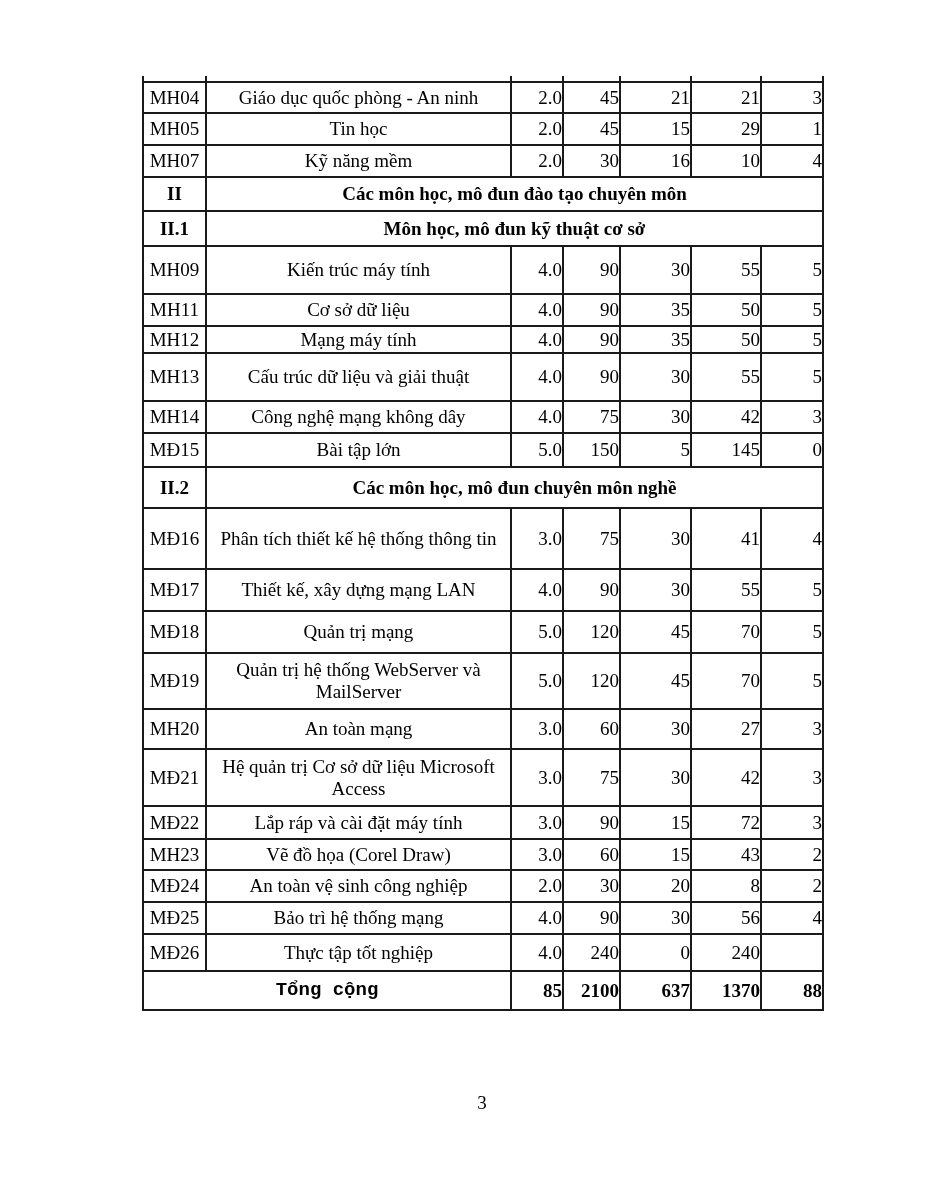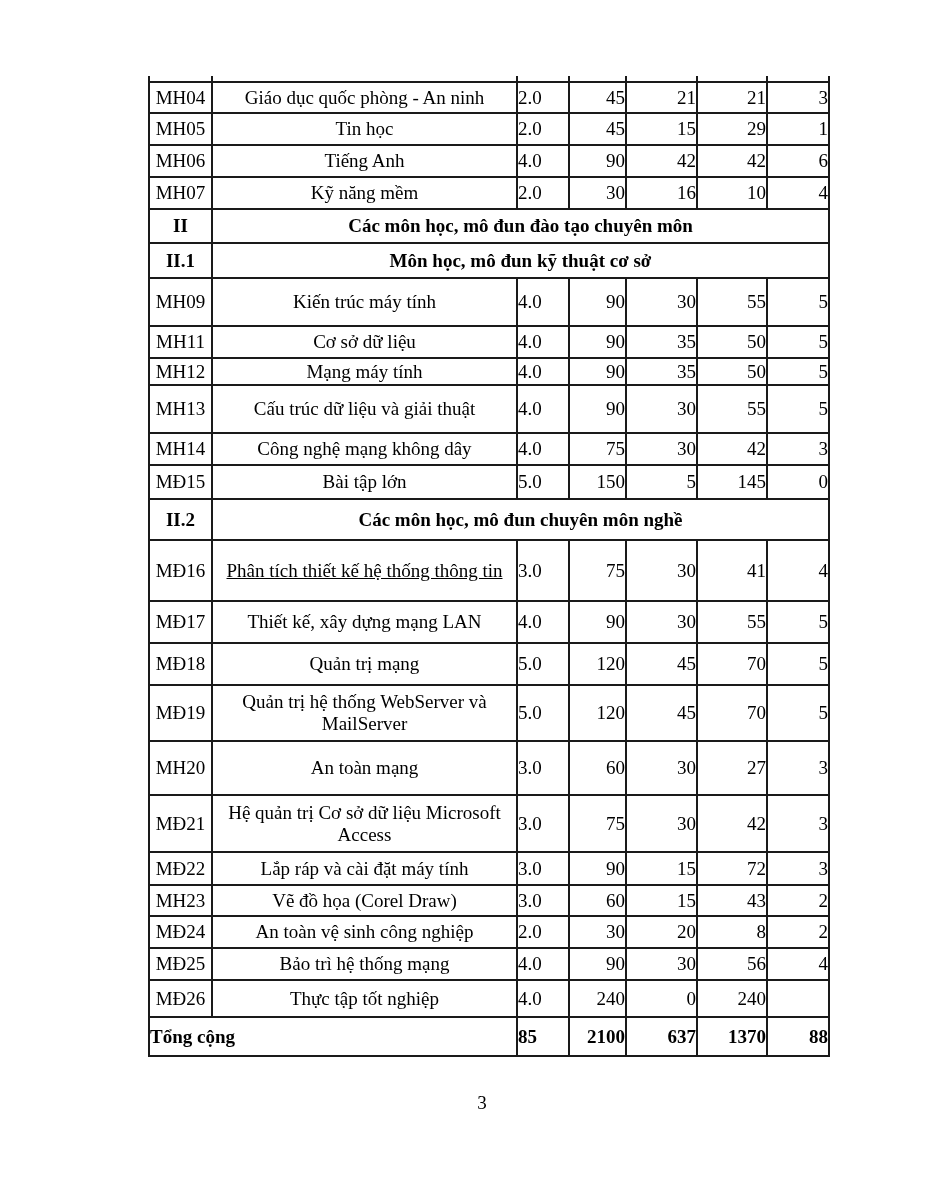--- a/index.html
+++ b/index.html
@@ -11,45 +11,45 @@
     position: relative;
     width: 927px;
     height: 1200px;
     background: #ffffff;
     font-family: "Liberation Serif", "DejaVu Serif", serif;
     color: #000000;
     overflow: hidden;
   }
   table.curriculum {
     position: absolute;
-    left: 148px;
+    left: 142px;
     top: 76px;
     width: 680px;
     border-collapse: collapse;
     table-layout: fixed;
   }
   table.curriculum td {
     border: 2px solid #1a1a1a;
     font-size: 19px;
     line-height: 1.15;
     padding: 0;
     vertical-align: middle;
     overflow: hidden;
   }
   tr.stub td {
     border-top: none;
     height: 5px;
   }
   td.code { text-align: center; }
   td.name { text-align: center; padding-left: 9px; padding-right: 3px; }
-  td.cr   { text-align: left; }
+  td.cr   { text-align: right; }
   td.num  { text-align: right; padding-right: 7px; }
-  td.vb   { vertical-align: bottom; padding-bottom: 4px; text-decoration: underline; }
+  td.vb   { vertical-align: bottom; padding-bottom: 4px; }
   .bold   { font-weight: bold; font-family: Liberation Serif, serif; }
-  td.total-label { font-weight: bold; }
+  td.total-label { text-align: center; font-weight: bold; font-family: Liberation Mono, monospace; }
   .page-num {
     position: absolute;
     left: 142px;
     top: 1092px;
     width: 680px;
     text-align: center;
     font-size: 19px;
     font-family: "Liberation Serif", "DejaVu Serif", serif;
     color: #000000;
   }
@@ -94,29 +94,20 @@
     <tr style="height:32px">
       <td class="code">MH05</td>
       <td class="name">Tin học</td>
       <td class="cr">2.0</td>
       <td class="num">45</td>
       <td class="num">15</td>
       <td class="num">29</td>
       <td class="num">1</td>
     </tr>
 
-    <tr style="height:32px">
-      <td class="code">MH06</td>
-      <td class="name">Tiếng Anh</td>
-      <td class="cr">4.0</td>
-      <td class="num">90</td>
-      <td class="num">42</td>
-      <td class="num">42</td>
-      <td class="num">6</td>
-    </tr>
 
     <tr style="height:32px">
       <td class="code">MH07</td>
       <td class="name">Kỹ năng mềm</td>
       <td class="cr">2.0</td>
       <td class="num">30</td>
       <td class="num">16</td>
       <td class="num">10</td>
       <td class="num">4</td>
     </tr>
@@ -231,21 +222,21 @@
     <tr style="height:56px">
       <td class="code">MĐ19</td>
       <td class="name">Quản trị hệ thống WebServer và MailServer</td>
       <td class="cr">5.0</td>
       <td class="num">120</td>
       <td class="num">45</td>
       <td class="num">70</td>
       <td class="num">5</td>
     </tr>
 
-    <tr style="height:54px">
+    <tr style="height:40px">
       <td class="code">MH20</td>
       <td class="name">An toàn mạng</td>
       <td class="cr">3.0</td>
       <td class="num">60</td>
       <td class="num">30</td>
       <td class="num">27</td>
       <td class="num">3</td>
     </tr>
 
     <tr style="height:57px">

